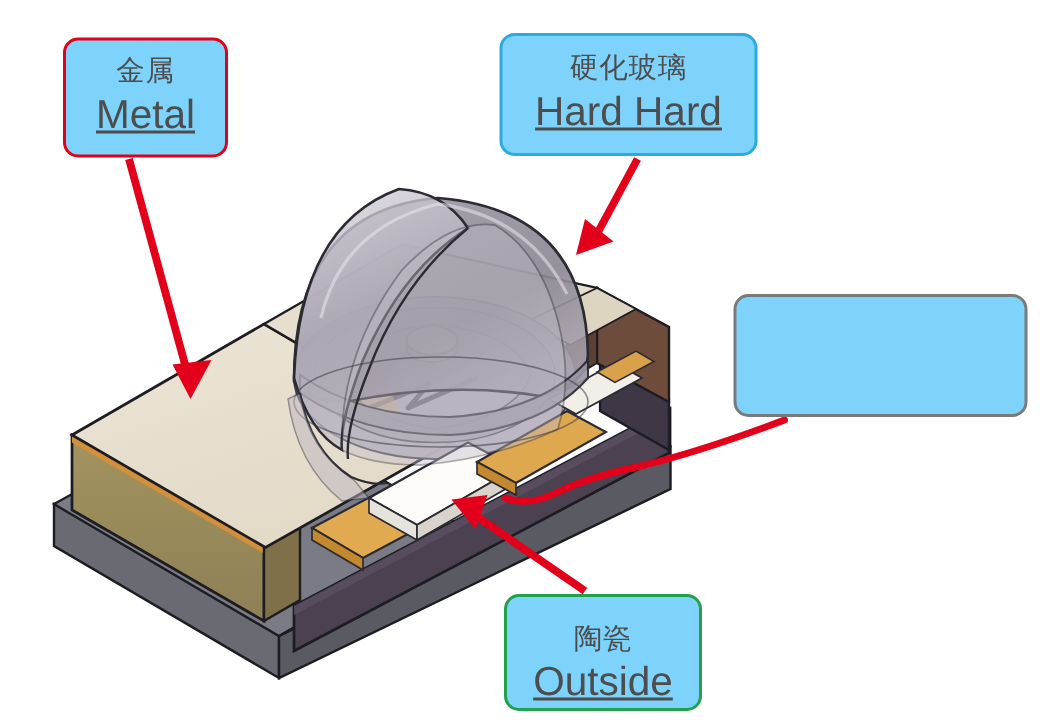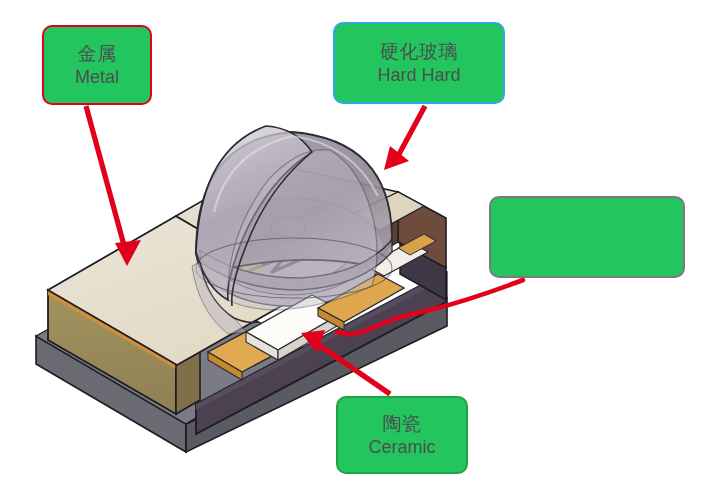--- a/index.html
+++ b/index.html
@@ -21,55 +21,57 @@
     height: 484px;
   }
   svg.scene {
     display: block;
     width: 702px;
     height: 484px;
   }
   .callout-box {
     position: absolute;
     box-sizing: border-box;
-    background: #22c55e;
+    background: #7dd3fc;
     border-radius: 10px;
     display: flex;
     flex-direction: column;
     align-items: center;
     justify-content: center;
     text-align: center;
     color: #4d4d4d;
   }
   .callout-cn {
     font-size: 19px;
     line-height: 1.25;
     letter-spacing: 0.5px;
     color: #4d4d4d;
   }
   .callout-en {
-    font-size: 18px;
+    font-size: 27px;
     line-height: 1.25;
     color: #4d4d4d;
+    text-decoration: underline;
   }
   #box-metal {
     left: 42px; top: 25px; width: 110px; height: 80px;
     border: 2.4px solid #e2001a;
   }
   #box-glass {
     left: 333px; top: 22px; width: 172px; height: 82px;
     border: 2.4px solid #2aabe2;
   }
   #box-airblock {
     left: 489px; top: 196px; width: 196px; height: 82px;
     border: 2.2px solid #7a7a7a;
   }
   #box-ceramic {
     left: 336px; top: 396px; width: 132px; height: 78px;
     border: 2.2px solid #22a14a;
+    justify-content: flex-end;
   }
 </style>
 </head>
 <body>
 
 <div id="diagram-root">
 
   <svg class="scene" viewBox="0 0 702 484">
     <defs>
       <linearGradient id="gradDomeFront" x1="0" y1="0" x2="0.3" y2="1">
@@ -219,16 +221,16 @@
   <div class="callout-box" id="box-glass">
     <div class="callout-cn">硬化玻璃</div>
     <div class="callout-en">Hard Hard</div>
   </div>
 
   <div class="callout-box" id="box-airblock">
   </div>
 
   <div class="callout-box" id="box-ceramic">
     <div class="callout-cn">陶瓷</div>
-    <div class="callout-en">Ceramic</div>
+    <div class="callout-en">Outside</div>
   </div>
 
 </div>
 
 </body></html>

